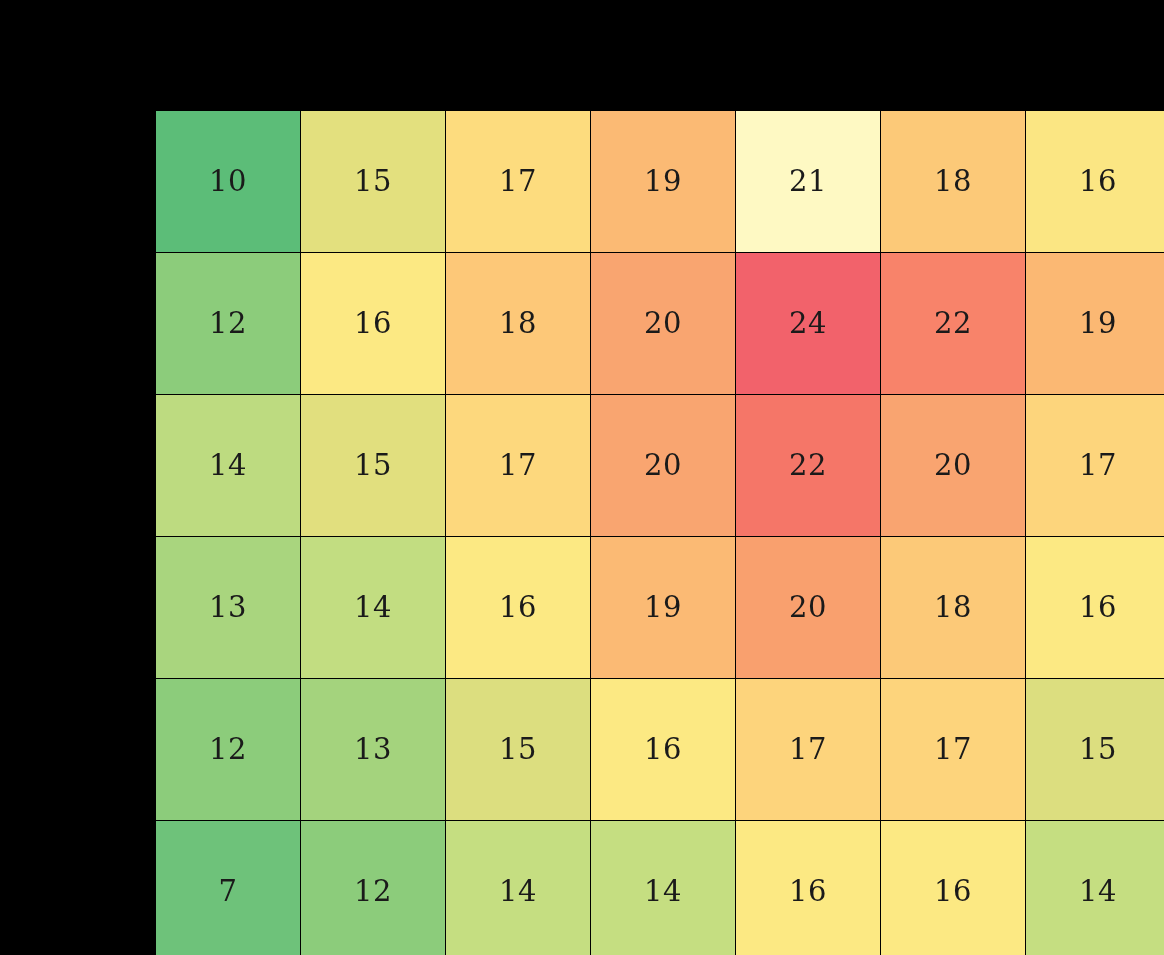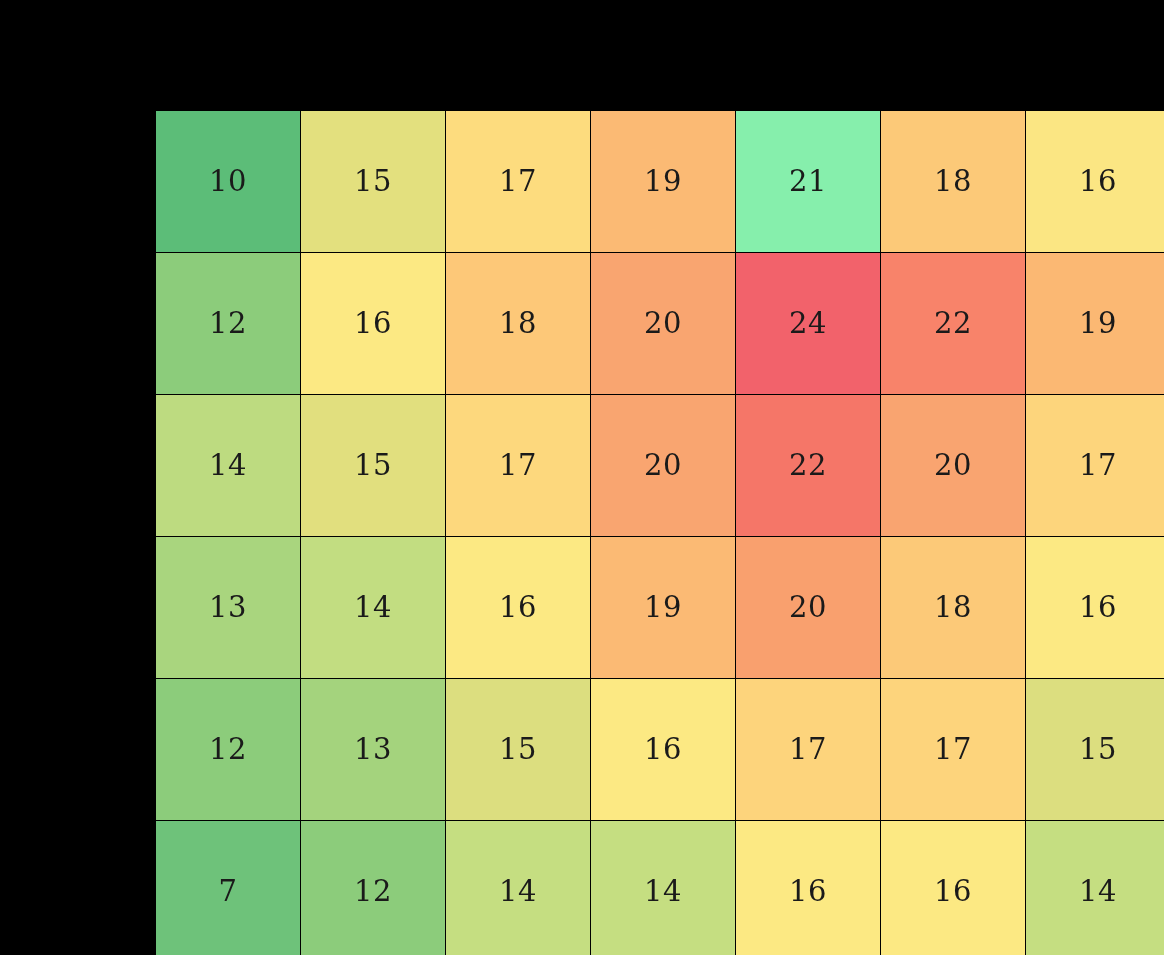--- a/index.html
+++ b/index.html
@@ -63,21 +63,21 @@
       </div>
       <div class="heat-cell" style="background: rgb(227, 224, 126);">
         <span class="heat-cell-value">15</span>
       </div>
       <div class="heat-cell" style="background: rgb(253, 220, 126);">
         <span class="heat-cell-value">17</span>
       </div>
       <div class="heat-cell" style="background: rgb(251, 186, 116);">
         <span class="heat-cell-value">19</span>
       </div>
-      <div class="heat-cell" style="background: #86efac;">
+      <div class="heat-cell" style="background: #fef9c3;">
         <span class="heat-cell-value">21</span>
       </div>
       <div class="heat-cell" style="background: rgb(252, 201, 120);">
         <span class="heat-cell-value">18</span>
       </div>
       <div class="heat-cell" style="background: rgb(251, 230, 131);">
         <span class="heat-cell-value">16</span>
       </div>
       <div class="heat-cell" style="background: rgb(140, 204, 123);">
         <span class="heat-cell-value">12</span>

